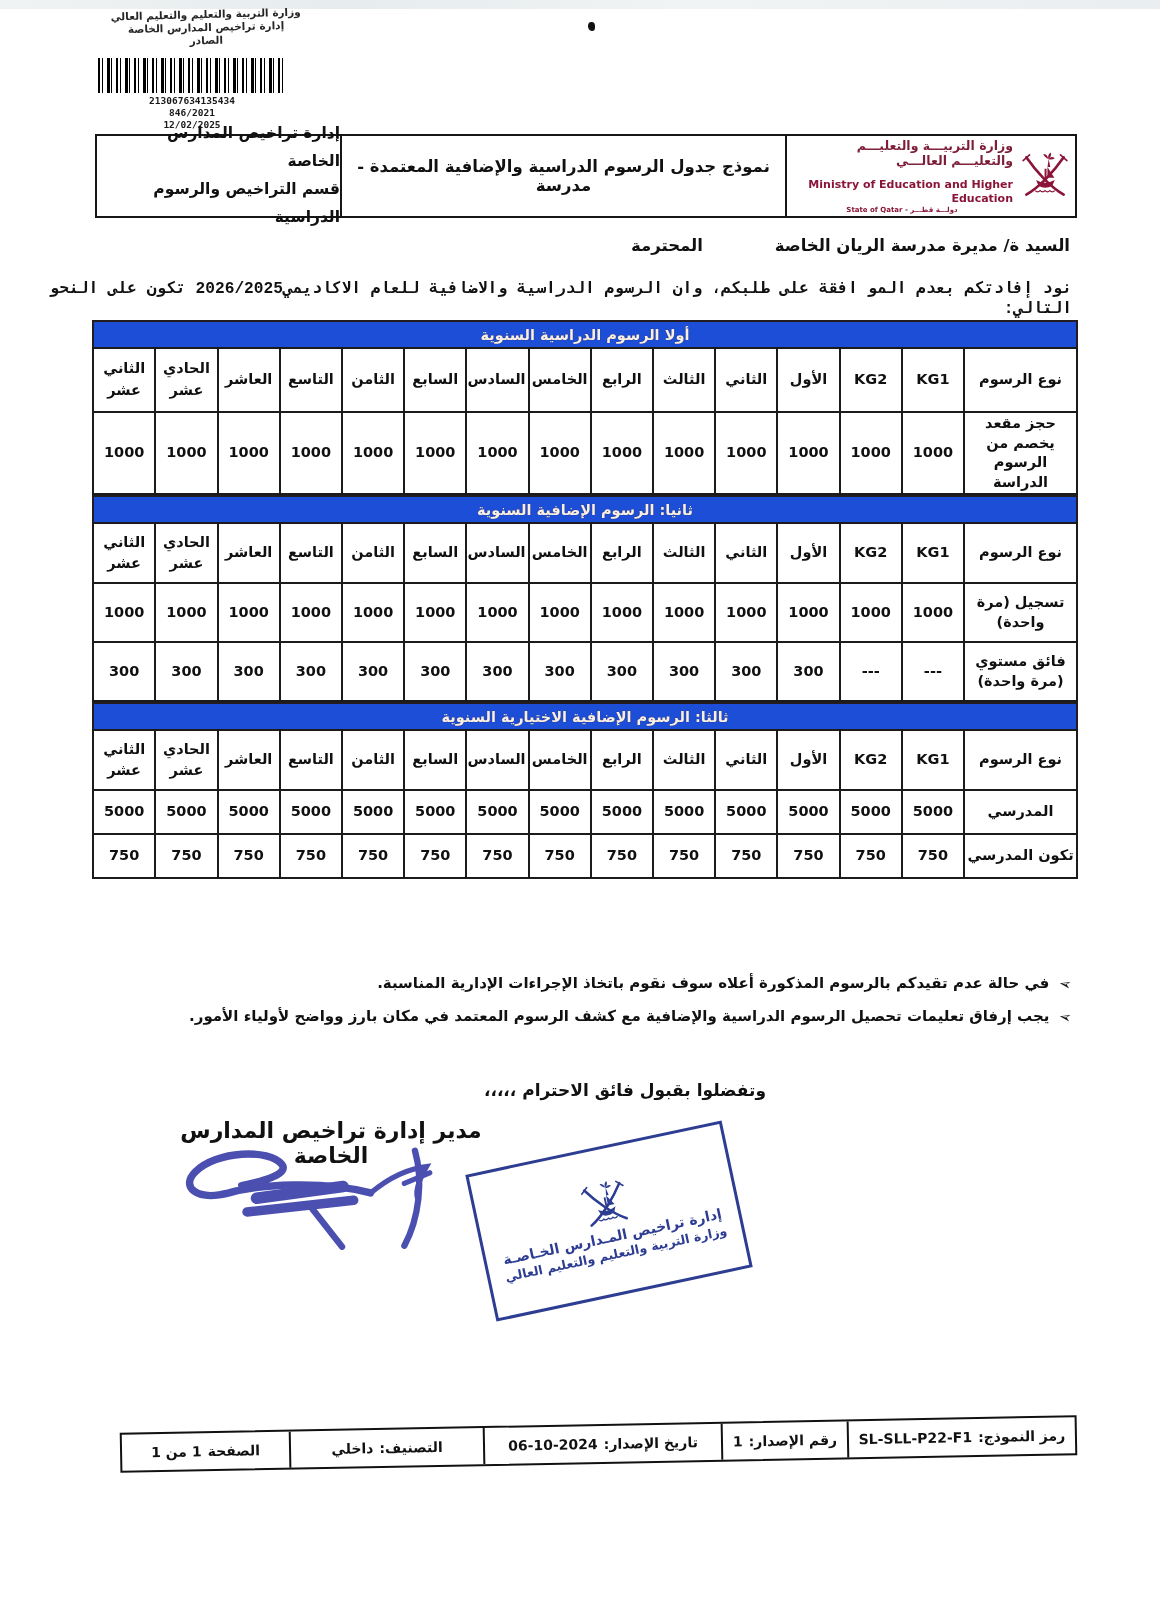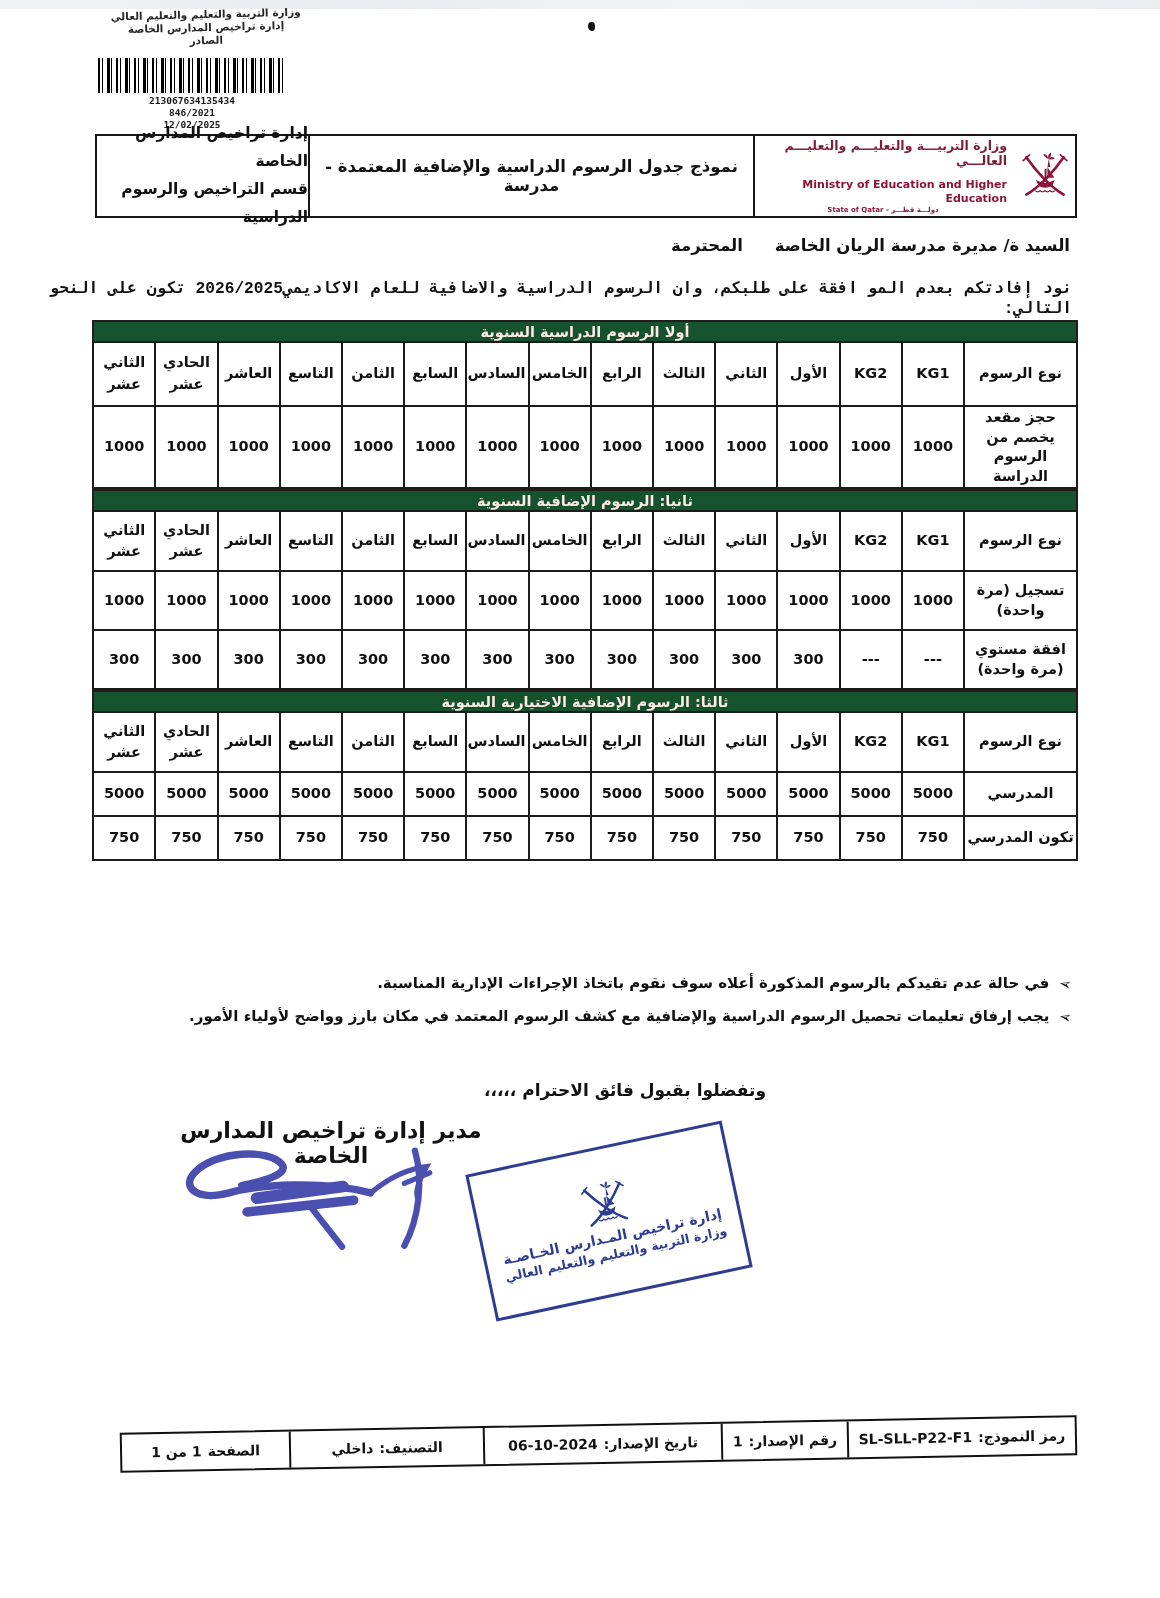--- a/index.html
+++ b/index.html
@@ -14,37 +14,37 @@
              transform:rotate(-1.5deg);color:#262626;font-weight:bold;font-size:10.5px;line-height:1.25;}
   .barcode{position:absolute;left:98px;top:58px;width:188px;height:35px;
            background:repeating-linear-gradient(90deg,#000 0 2px,#fff 2px 4px,#000 4px 5px,#fff 5px 9px,#000 9px 12px,#fff 12px 13px,#000 13px 14px,#fff 14px 18px);}
   .barcode-meta{position:absolute;left:98px;top:95px;width:188px;text-align:center;
                 font-family:"DejaVu Sans Mono",monospace;font-size:9.5px;font-weight:bold;line-height:1.25;color:#1a1a1a;}
 
   
   .hdr{position:absolute;left:95px;top:134px;width:982px;height:84px;display:flex;flex-direction:row;
        border:2.5px solid #161616;box-sizing:border-box;}
   .hdr .cell{box-sizing:border-box;display:flex;align-items:center;justify-content:center;}
-  .hdr .ministry{width:322px;border-left:2px solid #161616;gap:12px;padding:2px 4px;}
+  .hdr .ministry{width:290px;border-left:2px solid #161616;gap:6px;padding:2px 4px;}
   .hdr .form-title{width:445px;border-left:2px solid #161616;font-size:16.5px;font-weight:bold;text-align:center;padding:0 10px;}
   .hdr .dept{width:211px;flex-direction:column;font-size:15.5px;font-weight:bold;line-height:1.8;}
   .min-text{display:flex;flex-direction:column;align-items:center;line-height:1.25;}
   .min-ar{color:#7d1e38;font-size:12.5px;font-weight:bold;}
   .min-en{color:#8a1538;font-size:11px;font-weight:bold;margin-top:9px;}
   .min-state{color:#8a1538;font-size:7px;font-weight:bold;}
   .emblem{flex:0 0 auto;}
 
   
   .addressee{position:absolute;right:90px;top:236px;font-size:16.5px;font-weight:bold;}
-  .addressee .honor{margin-right:26px;}
+  .addressee .honor{margin-right:66px;}
   .intro{position:absolute;right:88px;top:278px;font-size:16.2px;font-weight:bold;font-family:Liberation Mono, monospace;}
 
   
   .tables-wrap{position:absolute;left:92px;top:320px;width:986px;}
-  .title-bar{height:21px;background:#14532d;color:#f7efe6;display:flex;align-items:center;justify-content:center;
+  .title-bar{height:27px;background:#1d4ed8;color:#f7efe6;display:flex;align-items:center;justify-content:center;
              font-size:14.5px;font-weight:bold;border:2px solid #241d1f;border-bottom:none;box-sizing:border-box;
              text-shadow:0 0 1px #3c2326;}
   .fee-table{width:100%;border-collapse:collapse;table-layout:fixed;direction:rtl;}
   .fee-table th,.fee-table td{border:2px solid #1b1b1b;text-align:center;vertical-align:middle;
              font-weight:bold;padding:1px 2px;color:#101010;}
   .fee-table th{font-size:14.5px;line-height:1.5;}
   .fee-table td{font-size:14.5px;line-height:1.35;}
   .t0 thead th{height:60px;} .t0 tbody tr:nth-child(1) td{height:58px;} .t0 tbody tr:nth-child(2) td{height:80px;}
   .t1 thead th{height:56px;} .t1 tbody tr td{height:55px;}
   .t2 thead th{height:56px;} .t2 tbody tr td{height:40px;}
@@ -255,21 +255,21 @@
               <td>1000</td>
               <td>1000</td>
               <td>1000</td>
               <td>1000</td>
               <td>1000</td>
               <td>1000</td>
               <td>1000</td>
               <td>1000</td>
             </tr>
             <tr>
-              <td>افقة مستوي (مرة واحدة)</td>
+              <td>فائق مستوي (مرة واحدة)</td>
               <td>---</td>
               <td>---</td>
               <td>300</td>
               <td>300</td>
               <td>300</td>
               <td>300</td>
               <td>300</td>
               <td>300</td>
               <td>300</td>
               <td>300</td>

